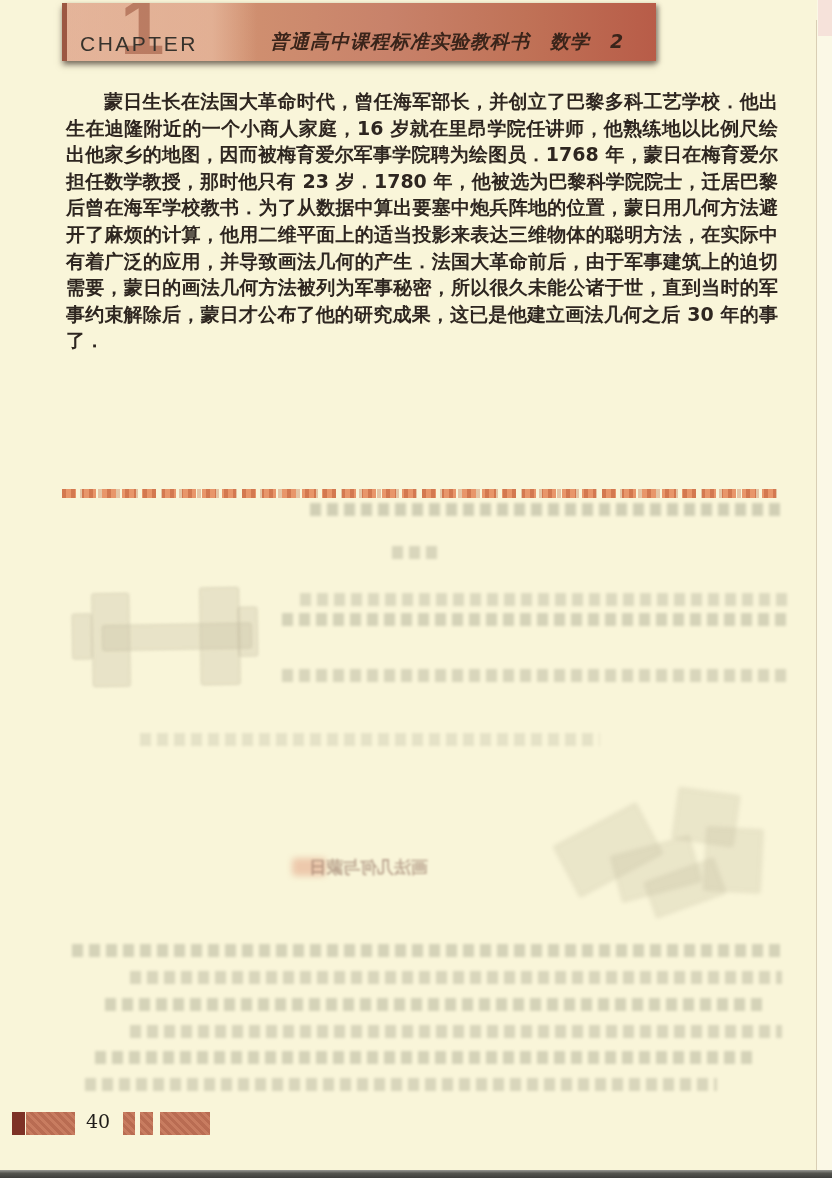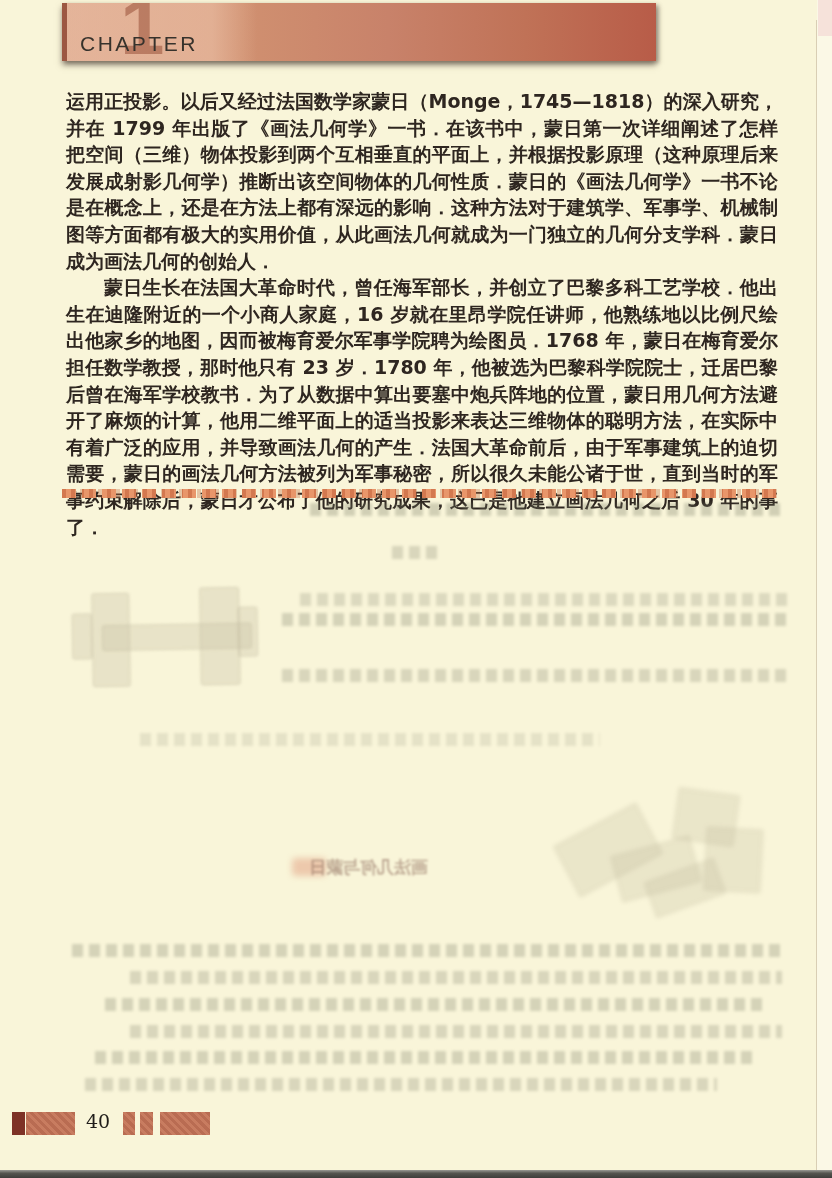--- a/index.html
+++ b/index.html
@@ -114,24 +114,24 @@
     background:#f6e2da;
   }
 </style>
 </head>
 <body>
 
 <div class="chapter-band">
   <div class="left-edge"></div>
   <div class="chapter-number">1</div>
   <div class="chapter-label">CHAPTER</div>
+  <div class="book-title">普通高中课程标准实验教科书　数学　2</div>
 </div>
 
 <div class="page-text">
-  <p>运用正投影。以后又经过法国数学家蒙日（Monge，1745—1818）的深入研究，并在 1799 年出版了《画法几何学》一书．在该书中，蒙日第一次详细阐述了怎样把空间（三维）物体投影到两个互相垂直的平面上，并根据投影原理（这种原理后来发展成射影几何学）推断出该空间物体的几何性质．蒙日的《画法几何学》一书不论是在概念上，还是在方法上都有深远的影响．这种方法对于建筑学、军事学、机械制图等方面都有极大的实用价值，从此画法几何就成为一门独立的几何分支学科．蒙日成为画法几何的创始人．</p>
   <p class="indent">蒙日生长在法国大革命时代，曾任海军部长，并创立了巴黎多科工艺学校．他出生在迪隆附近的一个小商人家庭，16 岁就在里昂学院任讲师，他熟练地以比例尺绘出他家乡的地图，因而被梅育爱尔军事学院聘为绘图员．1768 年，蒙日在梅育爱尔担任数学教授，那时他只有 23 岁．1780 年，他被选为巴黎科学院院士，迁居巴黎后曾在海军学校教书．为了从数据中算出要塞中炮兵阵地的位置，蒙日用几何方法避开了麻烦的计算，他用二维平面上的适当投影来表达三维物体的聪明方法，在实际中有着广泛的应用，并导致画法几何的产生．法国大革命前后，由于军事建筑上的迫切需要，蒙日的画法几何方法被列为军事秘密，所以很久未能公诸于世，直到当时的军事约束解除后，蒙日才公布了他的研究成果，这已是他建立画法几何之后 30 年的事了．</p>
 </div>
 
 <div class="section-divider"></div>
 
 <div class="ghost-line" style="left:310px;top:503px;width:472px;opacity:.55"></div>
 <div class="ghost-line" style="left:392px;top:546px;width:48px;opacity:.45"></div>
 <div class="ghost-line" style="left:300px;top:593px;width:488px;opacity:.40"></div>
 <div class="ghost-line" style="left:282px;top:613px;width:510px;opacity:.50"></div>
 <div class="ghost-line" style="left:282px;top:669px;width:505px;opacity:.45"></div>

